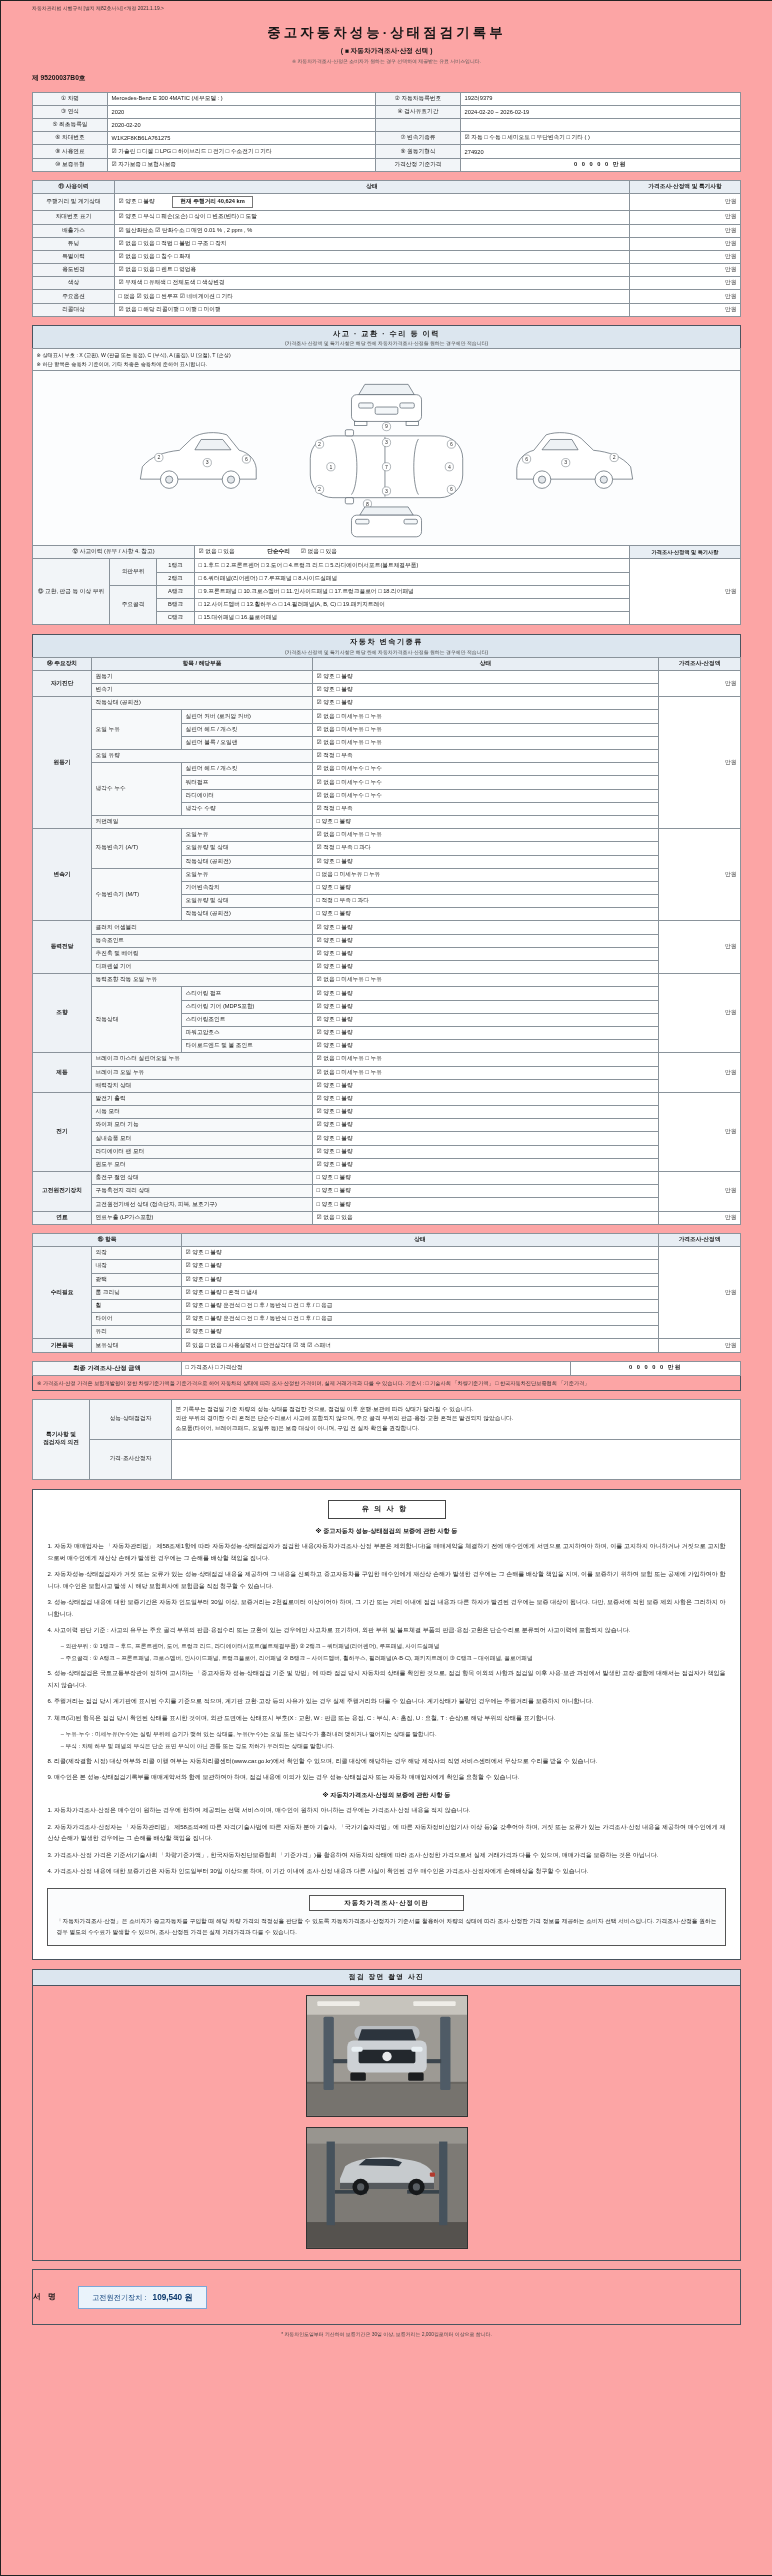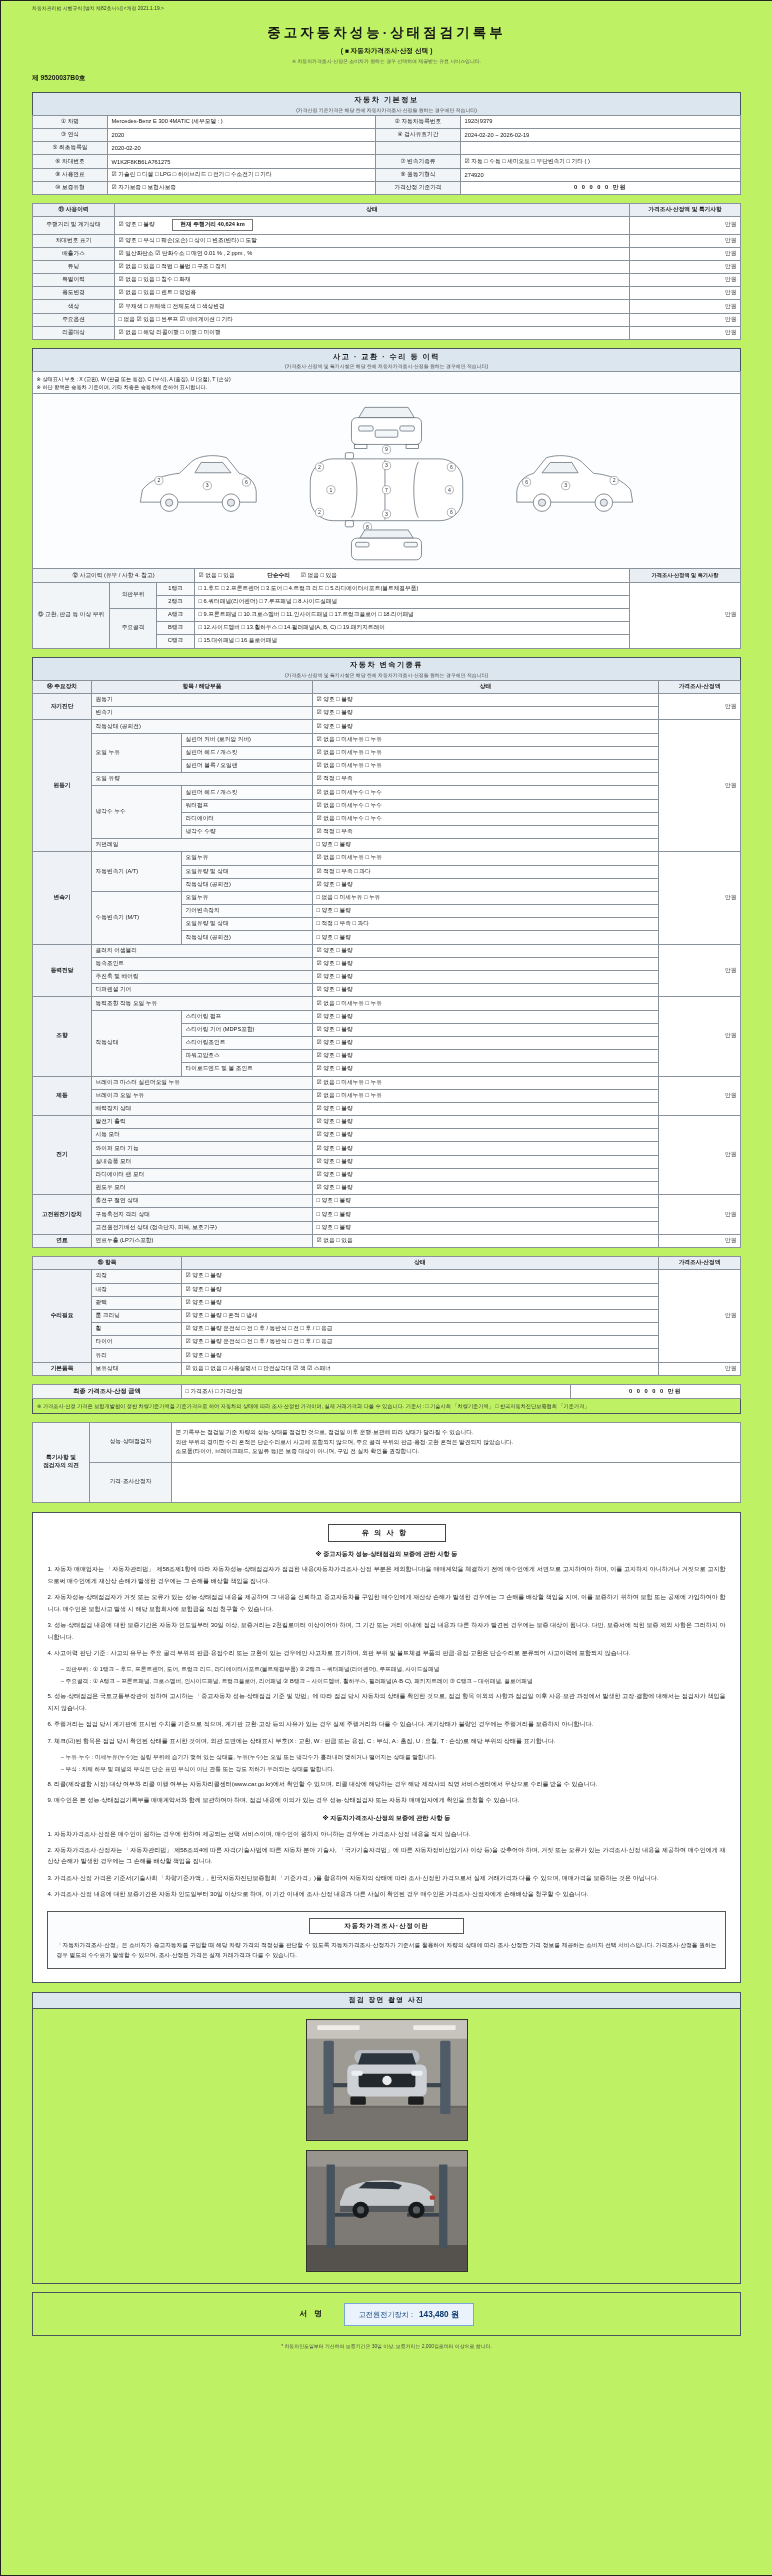--- a/index.html
+++ b/index.html
@@ -1,17 +1,17 @@
 <!DOCTYPE html>
 <html style="font-size:8.2px"><head>
 <meta charset="utf-8">
 <style>
   *{box-sizing:border-box;margin:0;padding:0}
   body{width:773px;min-height:2576px;background:#fdfdfd;font-family:"Liberation Sans","DejaVu Sans",sans-serif;color:#161616}
-  .page{width:773px;min-height:2576px;border:0.5px solid #222;background:#bef264;padding:4.1px 31px 10.3px}
+  .page{width:773px;min-height:2576px;border:0.5px solid #222;background:#fca5a5;padding:4.1px 31px 10.3px}
   .form-ref{font-size:4.9px;color:#333}
   .title-wrap{text-align:center;margin-top:13.4px}
   h1{font-size:13.4px;letter-spacing:3.1px;font-weight:bold}
   .subtitle{font-size:6.7px;font-weight:bold;margin-top:4.1px}
   .subnote{font-size:4.9px;color:#555;margin-top:2.6px}
   .doc-no{font-size:6.7px;font-weight:bold;margin-top:10.3px}
   .sec{margin-top:8.2px}
   .sec-bar{border:0.8px solid #4a5560;border-bottom:none;background:#dce6ef;text-align:center;padding:2.6px 2.1px 2.1px}
   .sec-bar .t1{display:block;font-weight:bold;font-size:7.2px;letter-spacing:1.5px}
   .sec-bar .t2{display:block;font-size:4.9px;color:#444;margin-top:1.5px}
@@ -40,21 +40,21 @@
   .notice-head{font-size:6.2px;font-weight:bold;text-align:center;margin:7.2px 0 5.2px}
   .notice-item{font-size:6px;line-height:1.95;margin:4.6px 0;text-align:justify}
   .notice-sub{font-size:5.7px;line-height:1.85;margin:1.5px 0 1.5px 13.4px;color:#222;text-align:justify}
   .info-box{border:0.6px solid #555;margin-top:10.3px;padding:6.2px 8.2px 7.2px;background:#fbfcfd}
   .info-title{width:155px;margin:0 auto 5.2px;border:0.6px solid #555;text-align:center;font-weight:bold;font-size:6.4px;padding:2.6px;background:#fff;letter-spacing:1px}
   .info-body{font-size:5.7px;line-height:1.9;text-align:justify}
   .photos-sec{border:0.8px solid #4a5560;margin-top:9.3px;padding-bottom:11.3px}
   .photo-title-bar{background:#dce6ef;border-bottom:0.8px solid #4a5560;text-align:center;font-weight:bold;font-size:6.7px;letter-spacing:1.5px;padding:3.1px}
   .photo-stack{display:flex;flex-direction:column;align-items:center;gap:9.3px;margin-top:9.3px}
   .photo-frame{border:0.5px solid #333;line-height:0}
-  .sign-box{border:0.8px solid #4a5560;margin-top:8.2px;height:44px;display:flex;align-items:center;justify-content:center;gap:15px}
+  .sign-box{border:0.8px solid #4a5560;margin-top:8.2px;height:56px;display:flex;align-items:center;gap:15px}
   .sign-label{font-size:7.7px;font-weight:bold;letter-spacing:7.2px}
   .ins-box{border:0.8px solid #7aa7d8;background:#eaf3fb;padding:5.2px 13.4px;font-size:7.2px;color:#14467f}
   .ins-box b{margin-left:4.1px;font-size:8.2px;color:#0d3a6e}
   .footnote{text-align:center;font-size:4.9px;color:#444;margin-top:6.2px}
   svg text{font-family:"Liberation Sans","DejaVu Sans",sans-serif}
   .numc circle{fill:#fff;stroke:#6a737b;stroke-width:1}
   .numc text{font-size:10px;fill:#333;text-anchor:middle}
 </style>
 </head>
 <body>
@@ -65,24 +65,20 @@
 
   <div class="title-wrap">
     <h1>중고자동차성능·상태점검기록부</h1>
     <div class="subtitle">( ■ 자동차가격조사·산정 선택 )</div>
     <div class="subnote">※ 자동차가격조사·산정은 소비자가 원하는 경우 선택하여 제공받는 유료 서비스입니다.</div>
   </div>
 
   <div class="doc-no">제 95200037B0호</div>
 
   <div class="sec">
-    <div class="sec-bar">
-      <span class="t1">자동차 기본정보</span>
-      <span class="t2">(가격산정 기준가격은 해당 란에 자동차가격조사·산정을 원하는 경우에만 적습니다)</span>
-    </div>
     <table class="t">
       <colgroup>
           <col style="width:75px">
           <col style="width:268px">
           <col style="width:85px">
           <col>
         </colgroup>
       <tbody>
         <tr>
           <td class="lab">① 차명</td>
@@ -733,20 +729,20 @@
           <rect x="238" y="86" width="10" height="8" rx="2" fill="#b23a2e"></rect>
         </svg>
       </div>
     </div>
   </div>
 
   <div class="sign-box">
     <div class="sign-label">서명</div>
     <div class="ins-box">
       <span>고전원전기장치 :</span>
-      <b>143,480 원</b>
+      <b>109,540 원</b>
     </div>
   </div>
 
   <div class="footnote">* 자동차인도일부터 기산하여 보증기간은 30일 이상, 보증거리는 2,000킬로미터 이상으로 합니다.</div>
 
 </div>
 
 
 </body></html>

